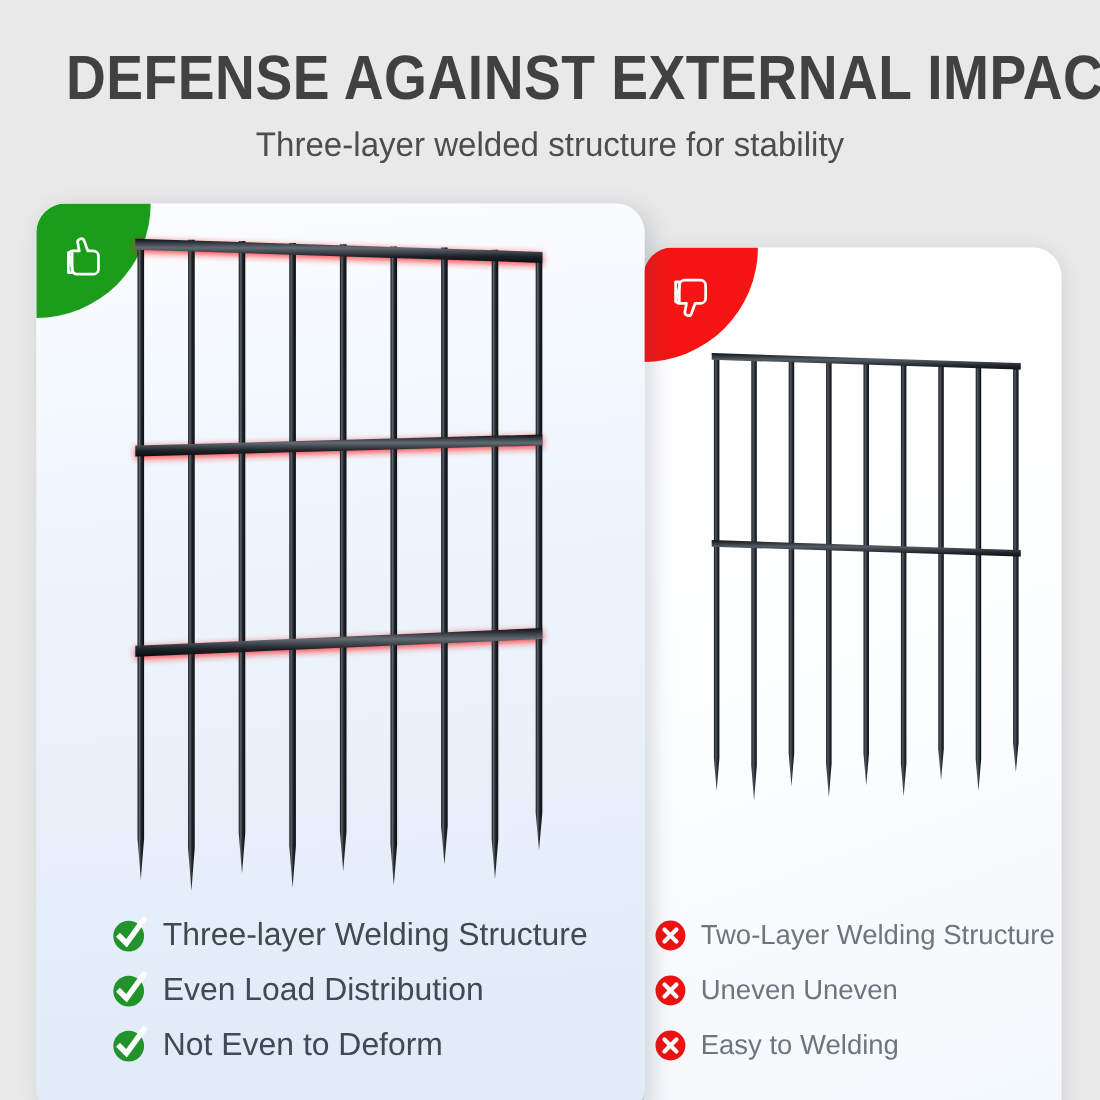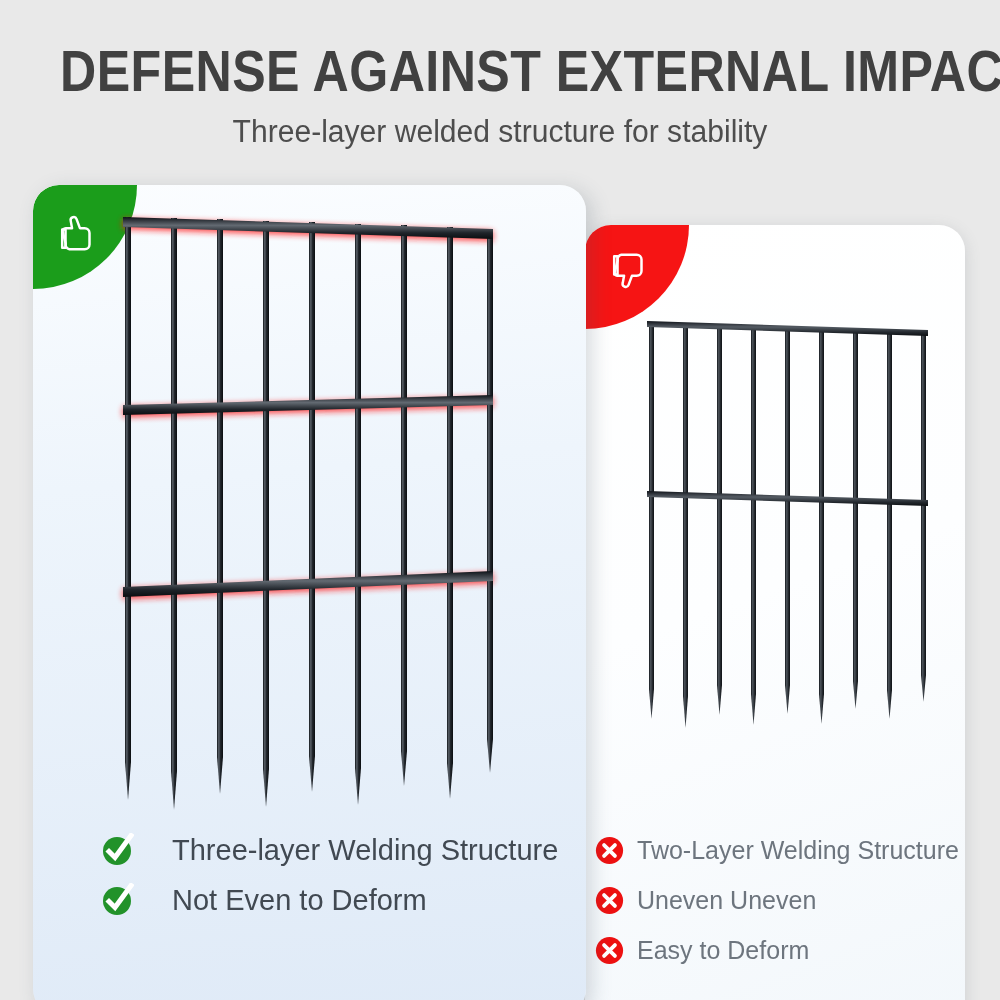--- a/index.html
+++ b/index.html
@@ -57,21 +57,21 @@
   .panel{ position:absolute; }
   .panel svg{ display:block; overflow:visible; }
 
   
   .list{ position:absolute; }
   .row{ display:flex; align-items:center; }
   .row .ic{ flex:0 0 auto; display:block; }
   .row .tx{ white-space:nowrap; }
 
   .list-good{ left:100px; top:825px; }
-  .list-good .row{ height:50px;gap:24px; }
+  .list-good .row{ height:50px; }
   .list-good .ic{ width:34px; height:34px; margin-right:14px; }
   .list-good .tx{ font-size:29px; color:#414952; }
 
   .list-bad{ left:607px; top:825px; }
   .list-bad .row{ height:50px; }
   .list-bad .ic{ width:29px; height:29px; margin-right:13px; }
   .list-bad .tx{ font-size:25px; color:#6d757e; }
 </style>
 </head>
 <body>
@@ -142,21 +142,21 @@
           <circle cx="16" cy="16" r="15" fill="#ed1111"></circle>
           <path d="M10 10 L22 22 M22 10 L10 22" stroke="#fff" stroke-width="4.2" stroke-linecap="round"></path>
         </svg>
         <span class="tx">Uneven Uneven</span>
       </div>
       <div class="row">
         <svg class="ic" viewBox="0 0 32 32">
           <circle cx="16" cy="16" r="15" fill="#ed1111"></circle>
           <path d="M10 10 L22 22 M22 10 L10 22" stroke="#fff" stroke-width="4.2" stroke-linecap="round"></path>
         </svg>
-        <span class="tx">Easy to Deform</span>
+        <span class="tx">Easy to Welding</span>
       </div>
     </div>
   </div>
 
   <div class="card card-good">
 
     <div class="badge badge-good">
       <div class="petal"></div>
       <svg viewBox="0 0 48 48">
         <g fill="none" stroke="#ffffff" stroke-width="2.6" stroke-linejoin="round" stroke-linecap="round">
@@ -216,18 +216,25 @@
           <circle cx="17" cy="18" r="14" fill="#22922a"></circle>
           <path d="M9 18.5 L15 24.5 L31 2.5" fill="none" stroke="#fff" stroke-width="5" stroke-linecap="square" stroke-linejoin="miter"></path>
         </svg>
         <span class="tx">Three-layer Welding Structure</span>
       </div>
       <div class="row">
         <svg class="ic" viewBox="0 0 34 34">
           <circle cx="17" cy="18" r="14" fill="#22922a"></circle>
           <path d="M9 18.5 L15 24.5 L31 2.5" fill="none" stroke="#fff" stroke-width="5" stroke-linecap="square" stroke-linejoin="miter"></path>
         </svg>
+        <span class="tx">Even Load Distribution</span>
+      </div>
+      <div class="row">
+        <svg class="ic" viewBox="0 0 34 34">
+          <circle cx="17" cy="18" r="14" fill="#22922a"></circle>
+          <path d="M9 18.5 L15 24.5 L31 2.5" fill="none" stroke="#fff" stroke-width="5" stroke-linecap="square" stroke-linejoin="miter"></path>
+        </svg>
         <span class="tx">Not Even to Deform</span>
       </div>
     </div>
   </div>
 
 </div>
 
 </body></html>

